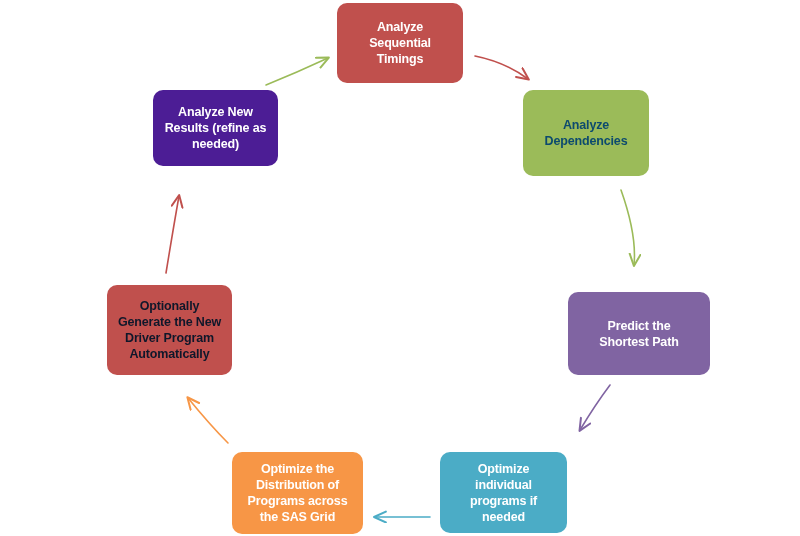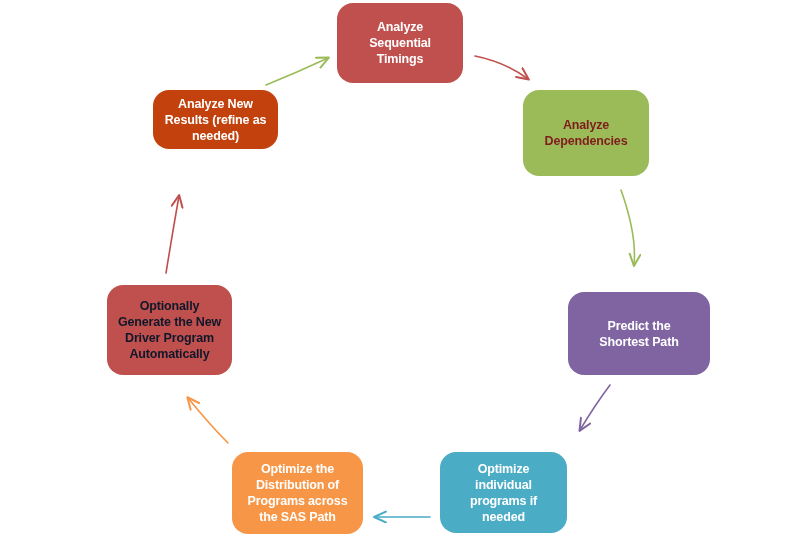--- a/index.html
+++ b/index.html
@@ -25,21 +25,21 @@
     width: 800px;
     height: 536px;
     pointer-events: none;
   }
   .node {
     position: absolute;
     display: flex;
     align-items: center;
     justify-content: center;
     text-align: center;
-    border-radius: 16px;
+    border-radius: 10px;
     box-sizing: border-box;
     color: #ffffff;
     font-weight: bold;
     line-height: 1.28;
     letter-spacing: -0.15px;
     padding: 4px 8px;
     -webkit-font-smoothing: antialiased;
   }
   .node-label {
     display: block;
@@ -83,48 +83,48 @@
       <path d="M 228 443 Q 210 425 188 398" fill="none" stroke="#f79646" stroke-width="1.6" stroke-linecap="round" marker-end="url(#ah-4)"></path>
       <path d="M 166 273 Q 173 230 179 196" fill="none" stroke="#c0504d" stroke-width="1.6" stroke-linecap="round" marker-end="url(#ah-5)"></path>
       <path d="M 266 85 Q 298 72 328 58" fill="none" stroke="#9bbb59" stroke-width="1.6" stroke-linecap="round" marker-end="url(#ah-6)"></path>
     </svg>
 
   <div class="node" style="left: 337px; top: 3px; width: 126px; height: 80px; background: rgb(192, 80, 77); color: rgb(255, 255, 255); font-size: 12.5px;">
     <span class="node-label">Analyze Sequential
 Timings</span>
   </div>
 
-  <div class="node" style="left: 523px; top: 90px; width: 126px; height: 86px; background: rgb(155, 187, 89); color: #7f1d1d; font-size: 12.5px;">
+  <div class="node" style="left: 523px; top: 90px; width: 126px; height: 86px; background: rgb(155, 187, 89); color: #0c4a6e; font-size: 12.5px;">
     <span class="node-label">Analyze
 Dependencies</span>
   </div>
 
   <div class="node" style="left: 568px; top: 292px; width: 142px; height: 83px; background: rgb(128, 100, 162); color: rgb(255, 255, 255); font-size: 12.5px;">
     <span class="node-label">Predict the
 Shortest Path</span>
   </div>
 
   <div class="node" style="left: 440px; top: 452px; width: 127px; height: 81px; background: rgb(75, 172, 198); color: rgb(255, 255, 255); font-size: 12.5px;">
     <span class="node-label">Optimize individual
 programs if needed</span>
   </div>
 
   <div class="node" style="left: 232px; top: 452px; width: 131px; height: 82px; background: rgb(247, 150, 70); color: rgb(255, 255, 255); font-size: 12.5px;">
     <span class="node-label">Optimize the
 Distribution of
 Programs across
-the SAS Path</span>
+the SAS Grid</span>
   </div>
 
   <div class="node" style="left: 107px; top: 285px; width: 125px; height: 90px; background: rgb(192, 80, 77); color: #0f172a; font-size: 12.5px;">
     <span class="node-label">Optionally
 Generate the New
 Driver Program
 Automatically</span>
   </div>
 
-  <div class="node" style="left: 153px; top: 90px; width: 125px; height: 59px; background: #c2410c; color: rgb(255, 255, 255); font-size: 12.5px;">
+  <div class="node" style="left: 153px; top: 90px; width: 125px; height: 76px; background: #4c1d95; color: rgb(255, 255, 255); font-size: 12.5px;">
     <span class="node-label">Analyze New
 Results (refine as
 needed)</span>
   </div>
 
 </div>
 
 </body></html>

